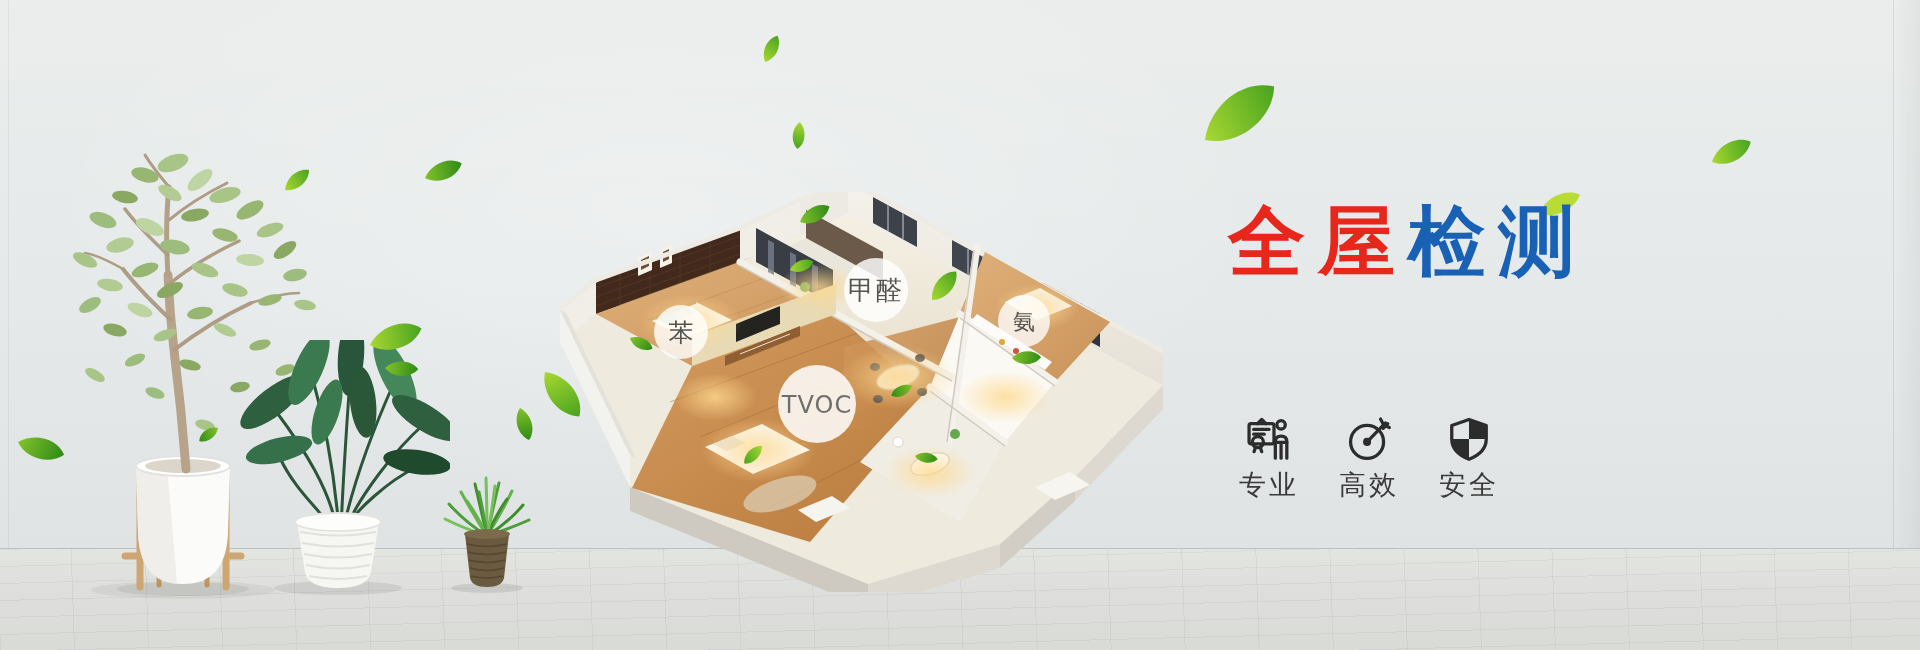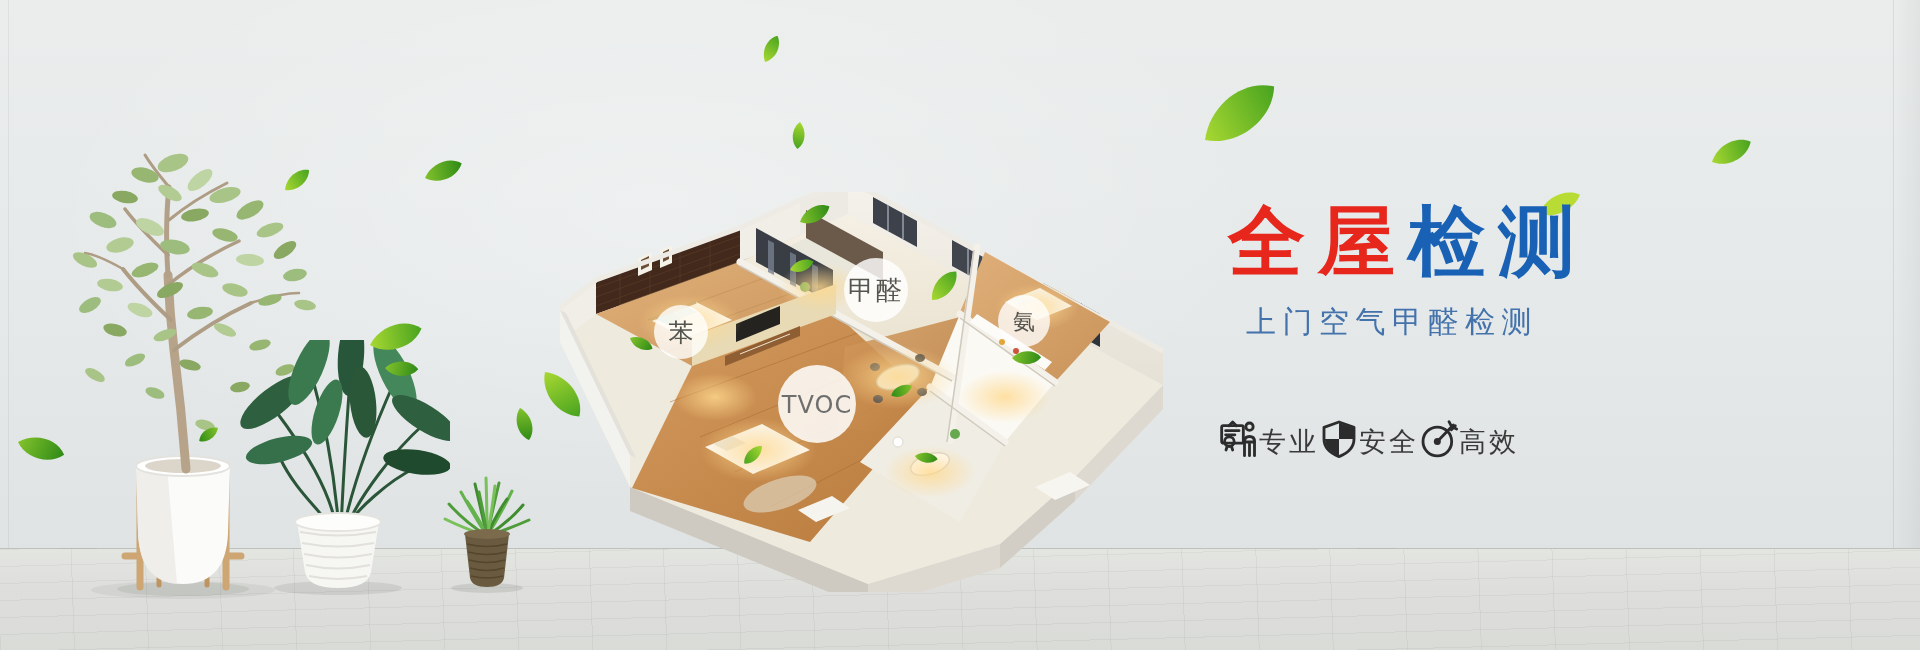--- a/index.html
+++ b/index.html
@@ -31,21 +31,21 @@
 
   .headline { position:absolute; left:1228px; top:203px; width:420px; }
   .title-leaf { position:absolute; left:308px; top:-10px; width:48px; height:24px; transform:rotate(-14deg); }
   h1.page-title { position:relative; font-size:77px; line-height:1; font-weight:700; letter-spacing:13px; white-space:nowrap; }
   h1 .red  { color:var(--title-red,#e7261c); }
   h1 .blue { color:var(--title-blue,#1961b5); }
   .subtitle { position:absolute; left:1246px; top:302px; font-size:30px; letter-spacing:6.5px;
     color:var(--subtitle-blue,#4473ac); white-space:nowrap; }
 
   .features { position:absolute; left:1219px; top:416px; width:500px; display:flex; }
-  .feature { width:100px; display:flex; align-items:center; }
+  .feature { width:100px; display:flex; flex-direction:column; align-items:center; }
   .ficon { width:46px; height:46px; }
   .ficon .st { fill:none; stroke:var(--icon-stroke,#2c2c2c); stroke-width:1.7; stroke-linecap:round; stroke-linejoin:round; }
   .ficon .fl { fill:var(--icon-stroke,#2c2c2c); stroke:none; }
   .feature-label { margin-top:5px; font-size:27px; font-weight:500; letter-spacing:3px;
     color:var(--feature-text,#3a3a3a); white-space:nowrap; }
 
   .bubble-text { fill:#55554f; font-weight:500; }
 </style>
 </head>
 <body>
@@ -393,21 +393,20 @@
     <use href="#leafShape" fill="url(#lg1)" transform="translate(762 446) rotate(145) scale(0.6)"></use>
     <use href="#leafShape" fill="url(#lg2)" transform="translate(915 456) rotate(18) scale(0.55)"></use>
   </svg>
 
   <div class="headline">
     <svg class="title-leaf" viewBox="0 0 46 22">
       <path d="M2 14 C12 0 32 -3 44 6 C34 20 12 22 2 14 Z" fill="#b8dc33"></path>
     </svg>
     <h1 class="page-title"><span class="red">全屋</span><span class="blue">检测</span></h1>
   </div>
-  <div class="subtitle">上门空气甲醛检测</div>
 
   <div class="features">
 
     <div class="feature">
       <svg class="ficon" viewBox="0 0 24 24">
         <path class="st" d="M6 4 L8.2 1.8 L10.4 4"></path>
         <rect class="st" x="1.6" y="4" width="13" height="10.5" rx="1"></rect>
         <line class="st" x1="4" y1="7" x2="12" y2="7"></line>
         <line class="st" x1="4" y1="9.5" x2="9.5" y2="9.5"></line>
         <circle class="st" cx="6.2" cy="13.6" r="2.9" fill="#e6e9e9"></circle>
@@ -415,34 +414,34 @@
         <circle class="st" cx="18.3" cy="4.6" r="2.2"></circle>
         <path class="st" d="M15.3 22 V13.5 Q15.3 10.5 18.3 10.5 Q21.3 10.5 21.3 13.5 V22"></path>
         <line class="st" x1="18.3" y1="15" x2="18.3" y2="22"></line>
         <line class="st" x1="15.3" y1="13.8" x2="21.3" y2="13.8"></line>
       </svg>
       <div class="feature-label">专业</div>
     </div>
 
     <div class="feature">
       <svg class="ficon" viewBox="0 0 24 24">
-        <path class="st" d="M12 1.8 L21 5 V12 Q21 19 12 22.6 Q3 19 3 12 V5 Z"></path>
-        <path class="fl" d="M12 2.4 L20.4 5.4 V12 H12 Z"></path>
-        <path class="fl" d="M3.6 12 H12 V22 Q3.6 18.6 3.6 12 Z"></path>
-      </svg>
-      <div class="feature-label">安全</div>
-    </div>
-
-    <div class="feature">
-      <svg class="ficon" viewBox="0 0 24 24">
         <circle class="st" cx="11" cy="13.5" r="8.6" stroke-width="2"></circle>
         <circle class="fl" cx="11" cy="13.5" r="2.1"></circle>
         <line class="st" x1="11" y1="13.5" x2="20.6" y2="3.6" stroke-width="2"></line>
         <path class="st" d="M18 1.6 L19.6 4.6 L22.6 6"></path>
         <path class="st" d="M19.4 6.4 L21.8 4"></path>
       </svg>
       <div class="feature-label">高效</div>
     </div>
 
+    <div class="feature">
+      <svg class="ficon" viewBox="0 0 24 24">
+        <path class="st" d="M12 1.8 L21 5 V12 Q21 19 12 22.6 Q3 19 3 12 V5 Z"></path>
+        <path class="fl" d="M12 2.4 L20.4 5.4 V12 H12 Z"></path>
+        <path class="fl" d="M3.6 12 H12 V22 Q3.6 18.6 3.6 12 Z"></path>
+      </svg>
+      <div class="feature-label">安全</div>
+    </div>
+
 
 
   </div>
 </div>
 
 </body></html>

